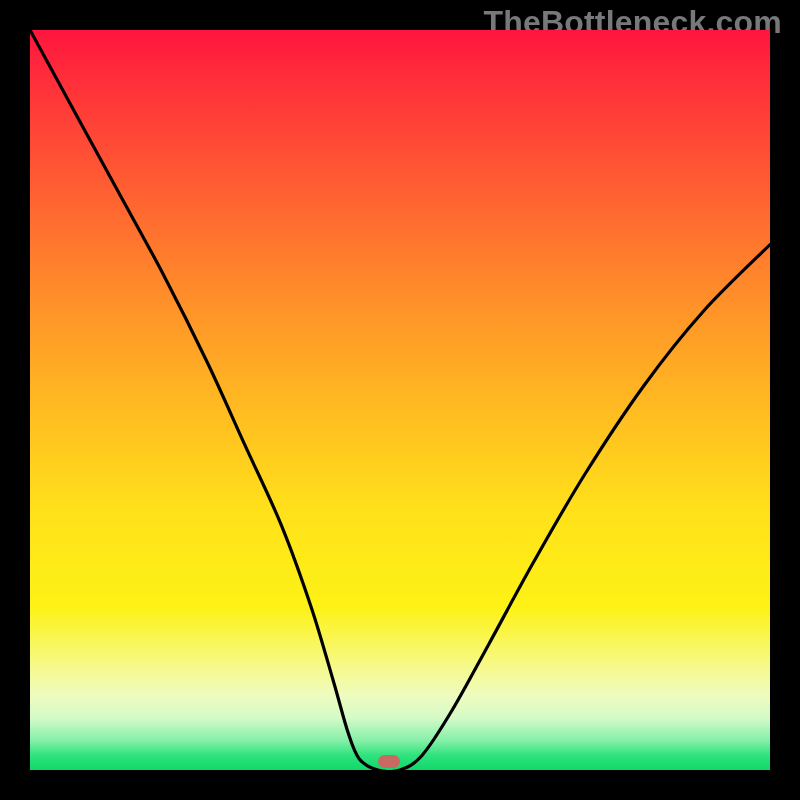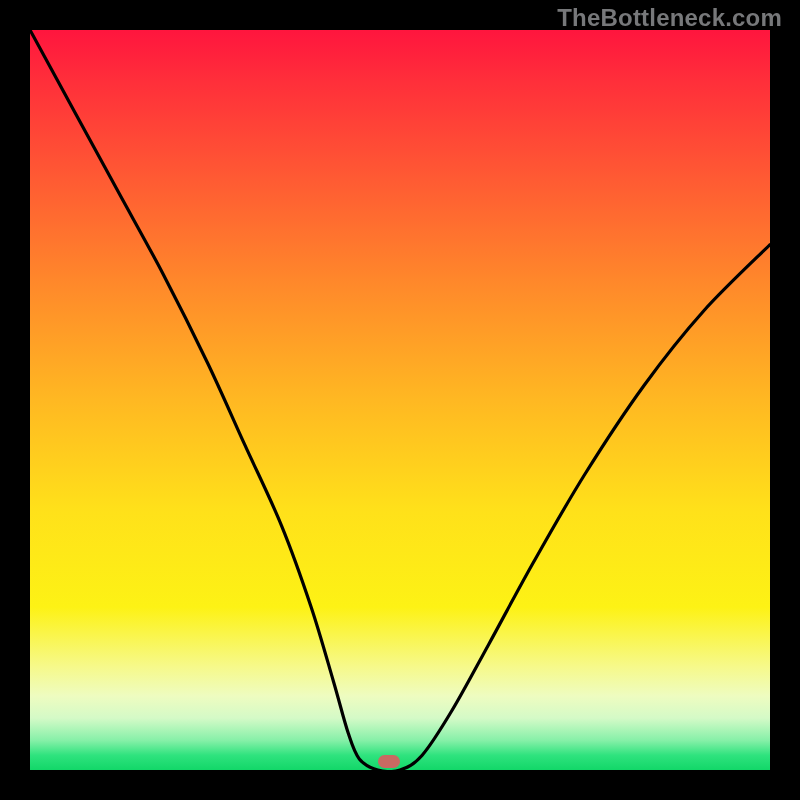--- a/index.html
+++ b/index.html
@@ -16,21 +16,21 @@
     top: 0;
     width: 800px;
     height: 800px;
     background: #000;
   }
   .watermark {
     position: absolute;
     top: 4px;
     right: 18px;
     font-family: Arial, Helvetica, sans-serif;
-    font-size: 24px;
+    font-size: 32px;
     font-weight: 600;
     color: #77787a;
     letter-spacing: 0.2px;
   }
   .plot {
     position: absolute;
     left: 30px;
     top: 30px;
     width: 740px;
     height: 740px;

